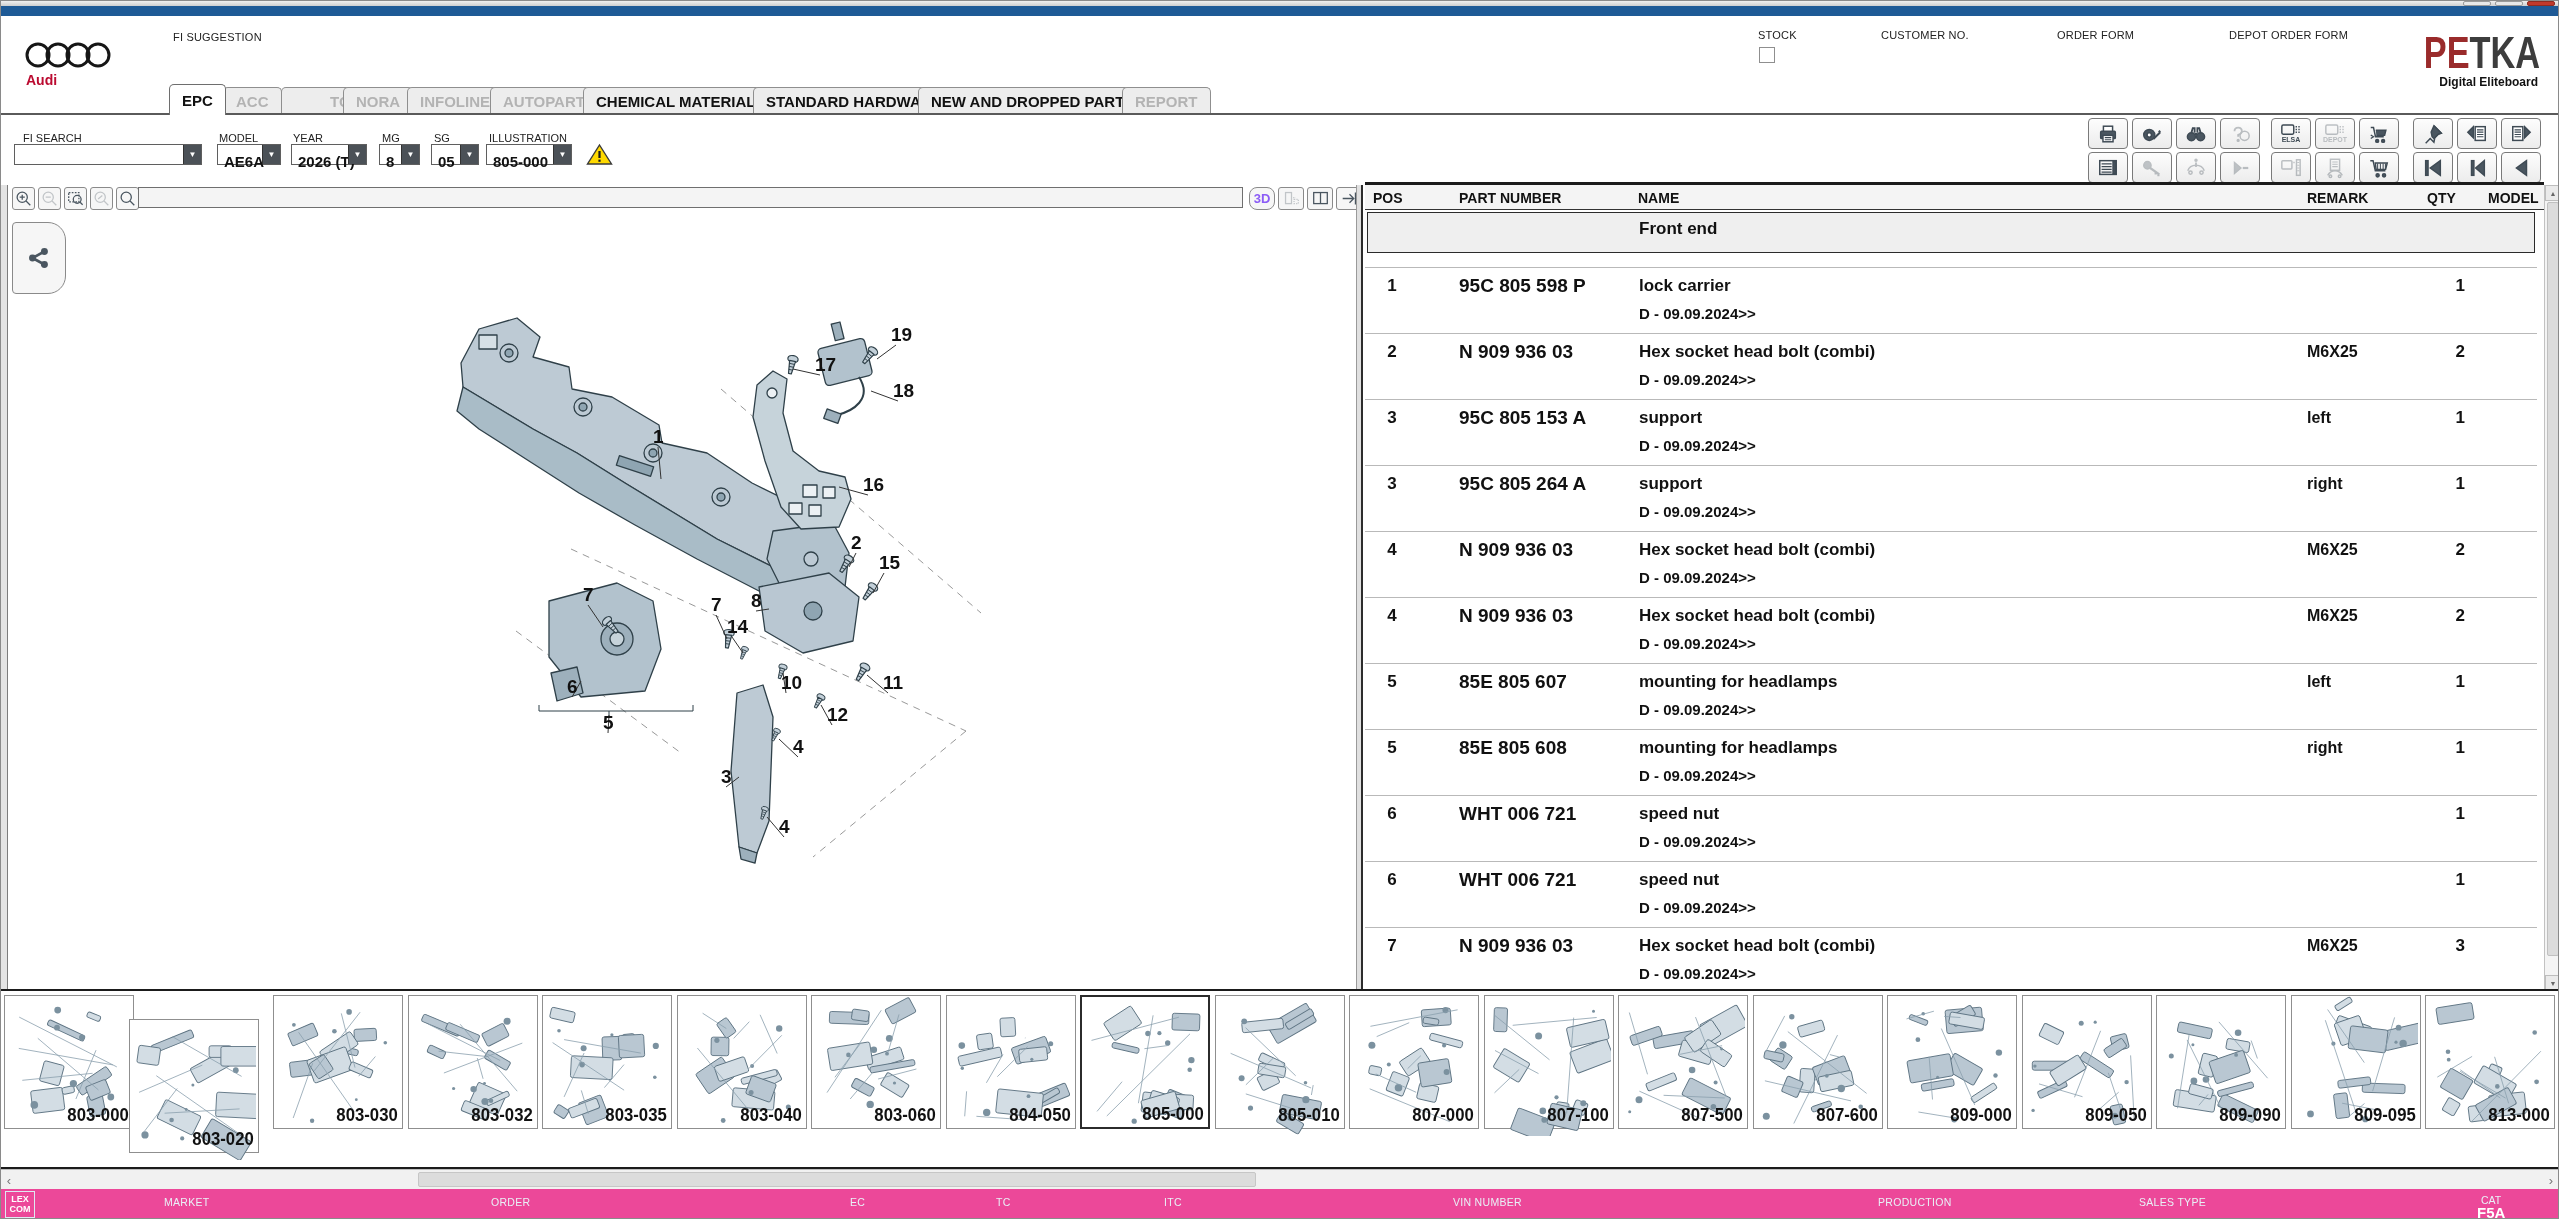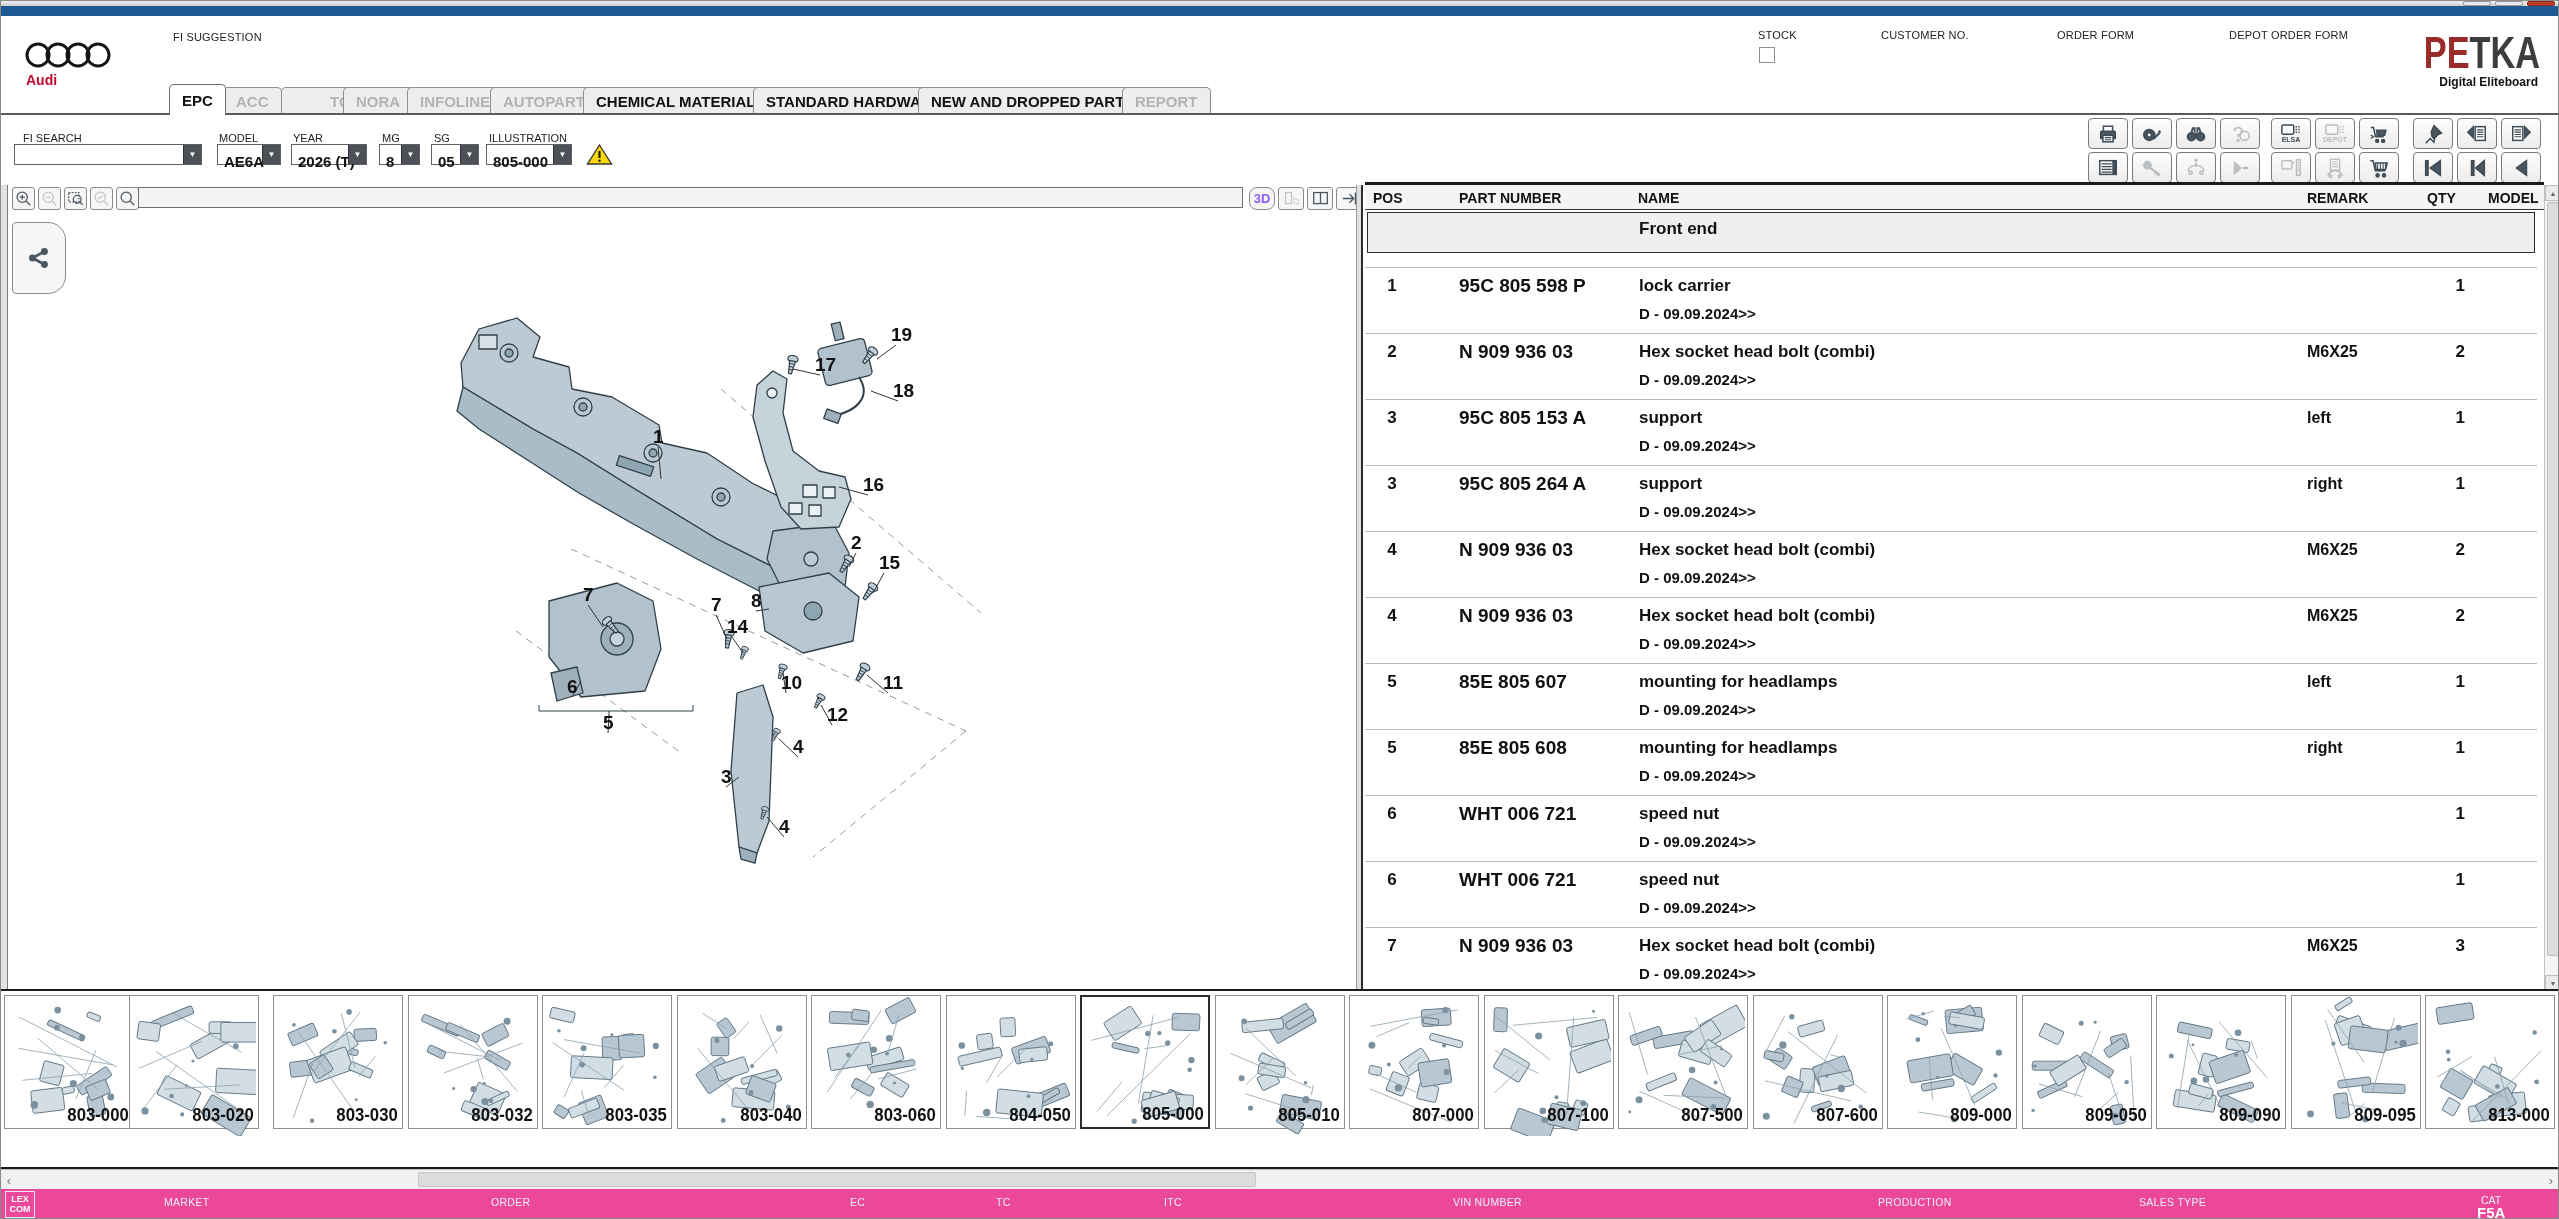--- a/index.html
+++ b/index.html
@@ -624,21 +624,21 @@
           <circle cx="52.7" cy="14.1" r="3.4" fill="#7b919f"></circle>
           <circle cx="29.3" cy="108.9" r="3.8" fill="#7b919f"></circle>
           <line x1="111.8" y1="70.9" x2="14.2" y2="21.1" stroke="#8aa0ad" stroke-width="0.8"></line>
           <line x1="32.8" y1="42.3" x2="93.4" y2="93.9" stroke="#8aa0ad" stroke-width="0.8"></line>
           <line x1="70.9" y1="103.0" x2="91.0" y2="54.2" stroke="#8aa0ad" stroke-width="0.8"></line>
           <line x1="107.9" y1="68.9" x2="13.8" y2="52.4" stroke="#8aa0ad" stroke-width="0.8"></line>
           <line x1="87.6" y1="77.3" x2="17.3" y2="84.3" stroke="#8aa0ad" stroke-width="0.8"></line>
         </svg>
     <span class="tlabel">803-000</span>
   </div>
-      <div class="thumb" style="left: 128px;">
+      <div class="thumb" style="left: 128px; margin-top: 24px;">
     <svg width="126" height="140" viewBox="0 0 126 140">
           <rect x="59.8" y="48.9" width="38.4" height="16.5" rx="2" fill="#d3dde4" stroke="#5d7382" stroke-width="0.9" transform="rotate(-29 59.8 48.9)"></rect>
           <rect x="86.8" y="72.1" width="44.1" height="24.4" rx="2" fill="#d3dde4" stroke="#5d7382" stroke-width="0.9" transform="rotate(3 86.8 72.1)"></rect>
           <rect x="20.9" y="25.8" width="43.4" height="8.2" rx="2" fill="#b9c7d2" stroke="#5d7382" stroke-width="0.9" transform="rotate(-22 20.9 25.8)"></rect>
           <rect x="35.9" y="79.3" width="39.3" height="20.9" rx="2" fill="#d3dde4" stroke="#5d7382" stroke-width="0.9" transform="rotate(26 35.9 79.3)"></rect>
           <rect x="9.2" y="25.1" width="21.8" height="17.6" rx="2" fill="#d3dde4" stroke="#5d7382" stroke-width="0.9" transform="rotate(8 9.2 25.1)"></rect>
           <rect x="82.1" y="98.3" width="45.9" height="22.0" rx="2" fill="#b9c7d2" stroke="#5d7382" stroke-width="0.9" transform="rotate(31 82.1 98.3)"></rect>
           <rect x="79.1" y="25.8" width="22.4" height="11.6" rx="2" fill="#d3dde4" stroke="#5d7382" stroke-width="0.9" transform="rotate(0 79.1 25.8)"></rect>
           <rect x="90.9" y="26.5" width="37.8" height="19.6" rx="2" fill="#d3dde4" stroke="#5d7382" stroke-width="0.9" transform="rotate(-0 90.9 26.5)"></rect>
           <circle cx="62.9" cy="64.9" r="1.5" fill="#7b919f"></circle>

